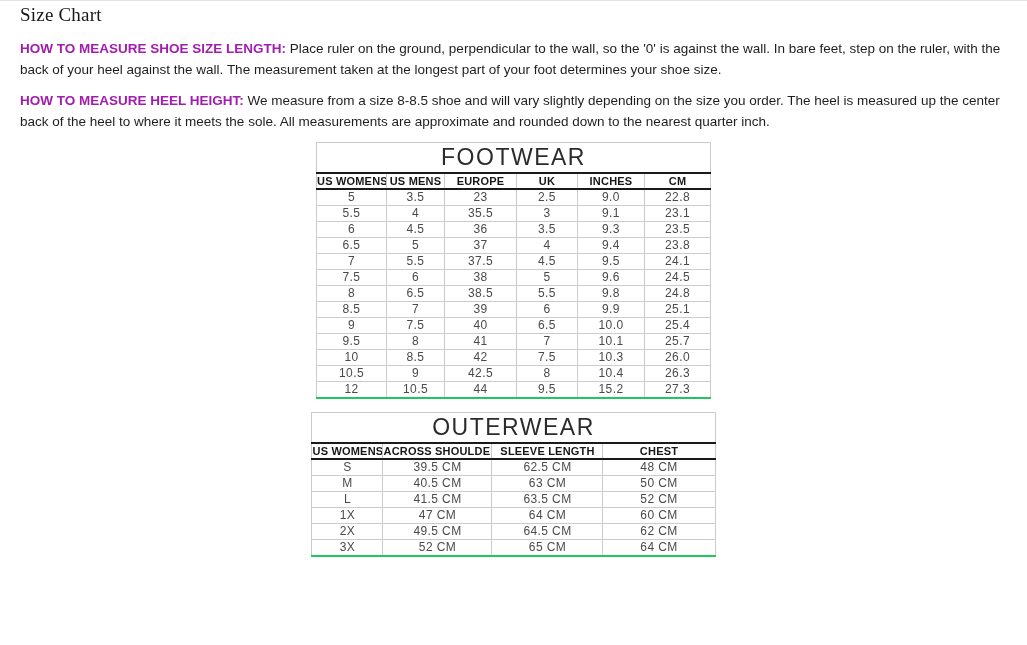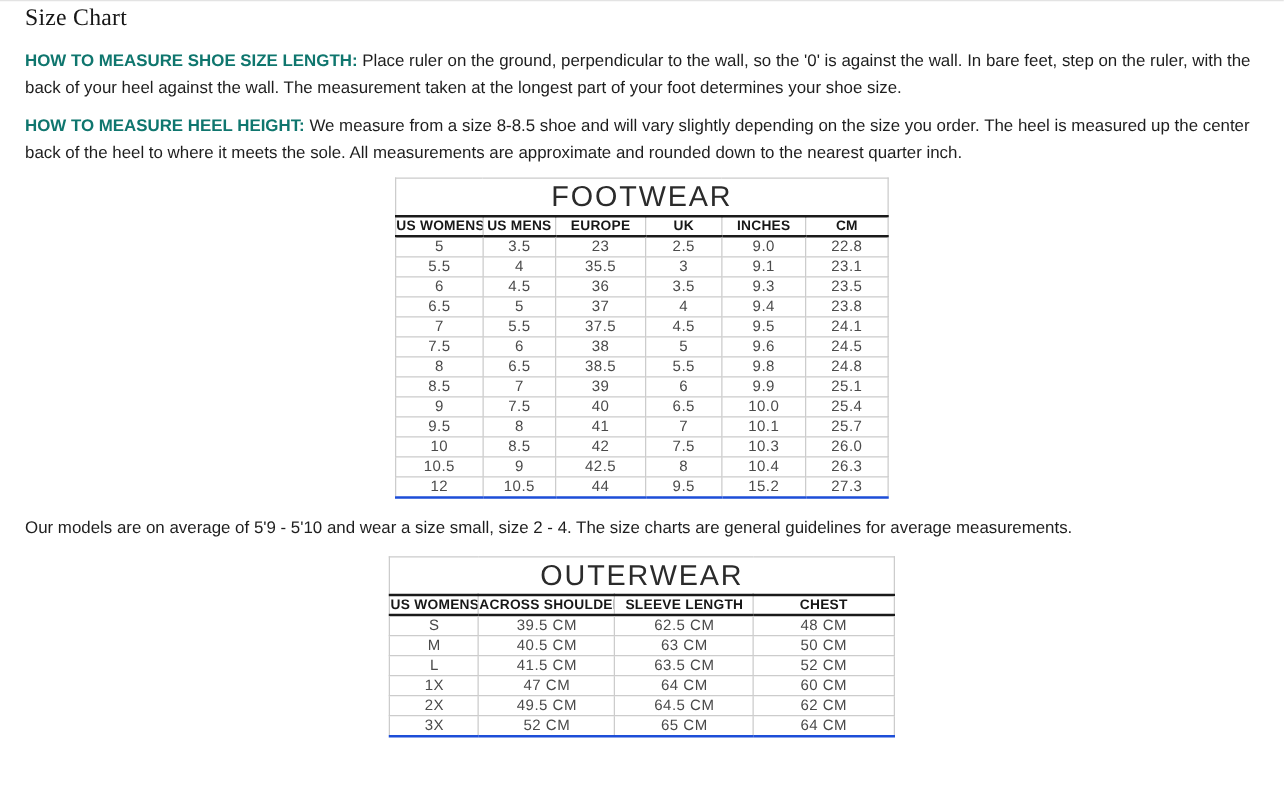--- a/index.html
+++ b/index.html
@@ -29,21 +29,21 @@
   }
   p.howto {
     font-size: 13.5px;
     line-height: 21px;
     margin: 0 0 10px 0;
     width: 990px;
     color: #1e1e1e;
   }
   p.howto b {
     font-weight: 700;
-    color: #0f766e;
+    color: #a21caf;
   }
   p.note {
     font-size: 13.5px;
     line-height: 20px;
     margin: 13px 0 0 0;
     color: #1e1e1e;
   }
   table.size-table {
     border-collapse: collapse;
     table-layout: fixed;
@@ -81,21 +81,21 @@
   }
   .size-table td {
     height: 15px;
     line-height: 15px;
     font-size: 12px;
     letter-spacing: 0.4px;
     color: #4a4a4a;
     border: 1px solid #cccccc;
   }
   .size-table tbody tr:last-child td {
-    border-bottom: 2px solid #1d4ed8;
+    border-bottom: 2px solid #22c55e;
   }
 </style>
 </head>
 <body>
 
 <div class="page">
 
   <h1 class="page-title">Size Chart</h1>
 
   <p class="howto"><b>HOW TO MEASURE SHOE SIZE LENGTH:</b><span> Place ruler on the ground, perpendicular to the wall, so the '0' is against the wall. In bare feet, step on the ruler, with the back of your heel against the wall. The measurement taken at the longest part of your foot determines your shoe size.</span></p>
@@ -225,21 +225,20 @@
           <td>12</td>
           <td>10.5</td>
           <td>44</td>
           <td>9.5</td>
           <td>15.2</td>
           <td>27.3</td>
         </tr>
       </tbody>
     </table>
 
-  <p class="note">Our models are on average of 5'9 - 5'10 and wear a size small, size 2 - 4. The size charts are general guidelines for average measurements.</p>
 
   <table class="size-table outerwear">
     <colgroup>
       <col style="width:71px">
         <col style="width:109px">
       <col style="width:111px">
         <col style="width:112px">
     </colgroup>
   <thead>
         <tr class="title-row">

